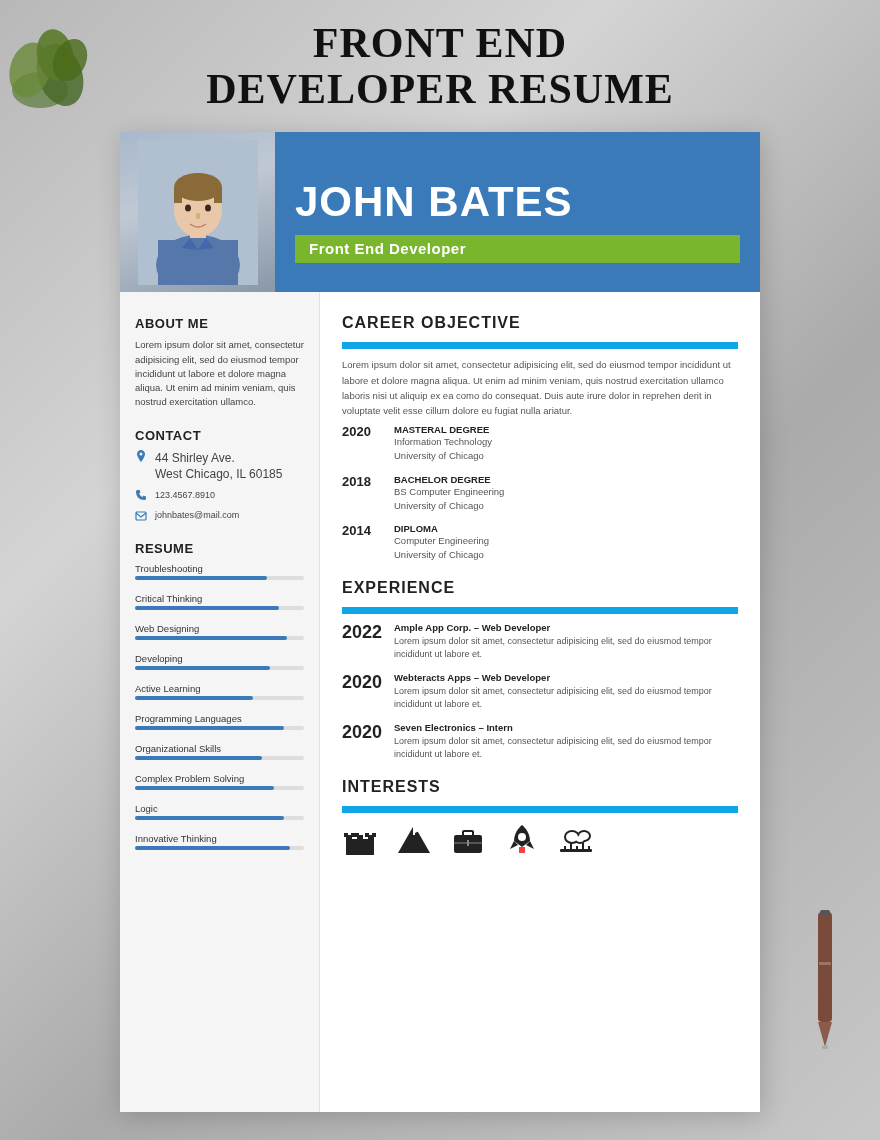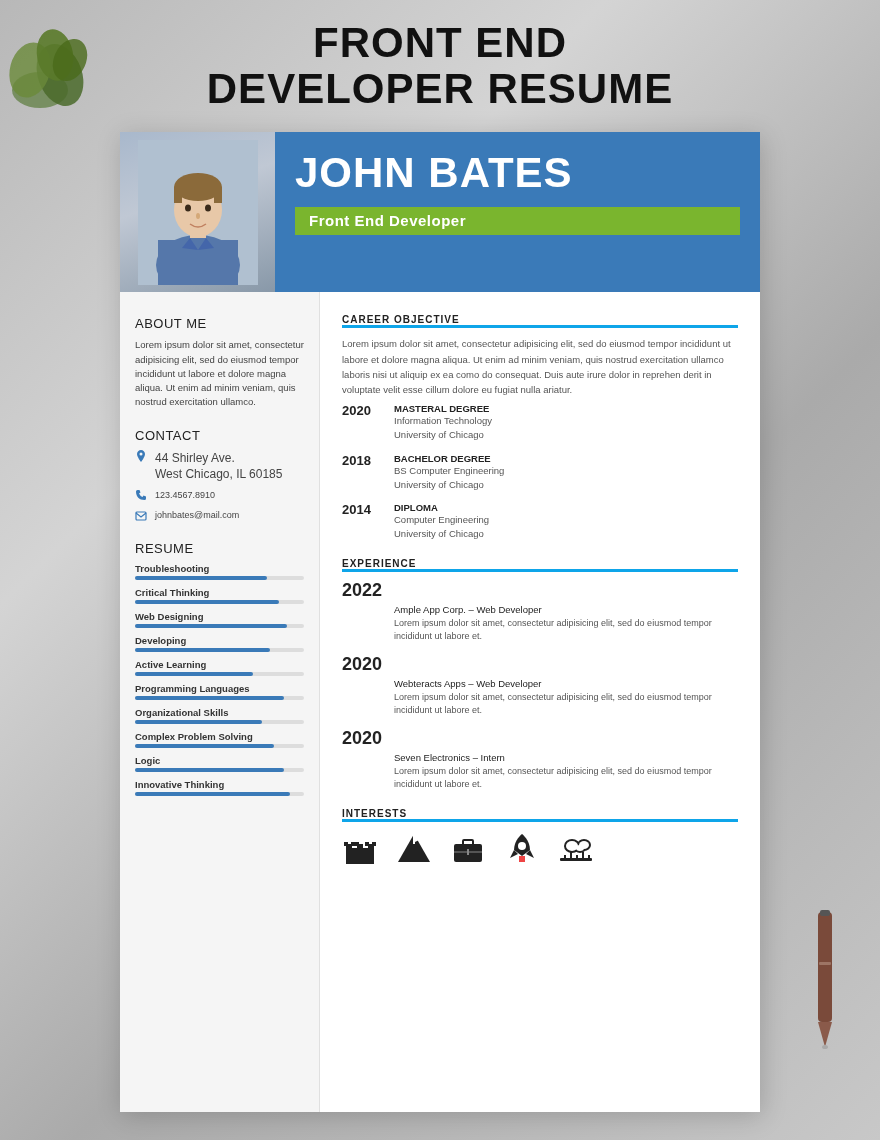--- a/index.html
+++ b/index.html
@@ -21,20 +21,21 @@
       background: #d0d0d0;
     }
 
     .page-title {
       font-size: 42px;
       font-weight: 900;
       color: #111;
       line-height: 1.1;
       letter-spacing: 1px;
       text-transform: uppercase;
+      font-family: Liberation Serif, serif;
     }
 
     .resume-wrapper {
       width: 640px;
       background: #fff;
       box-shadow: 2px 4px 24px rgba(0,0,0,0.18);
       margin: 10px 0 30px;
       position: relative;
     }
 
@@ -71,20 +72,21 @@
     
     .person-svg {
       width: 120px;
       height: 145px;
     }
 
     .header-info {
       flex: 1;
       display: flex;
       flex-direction: column;
+      justify-content: center;
       padding: 18px 20px 0 20px;
     }
 
     .header-name {
       font-size: 42px;
       font-weight: 900;
       color: #fff;
       letter-spacing: 1px;
       line-height: 1.1;
     }
@@ -114,21 +116,21 @@
     .sidebar {
       width: 200px;
       background: #f5f5f5;
       padding: 20px 15px 20px 15px;
       flex-shrink: 0;
       border-right: 1px solid #e0e0e0;
     }
 
     .sidebar-section-title {
       font-size: 13px;
-      font-weight: 400;
+      font-weight: 700;
       color: #222;
       margin-bottom: 7px;
       margin-top: 18px;
       letter-spacing: 0.5px;
     }
 
     .about-text {
       font-size: 9.5px;
       color: #444;
       line-height: 1.5;
@@ -147,22 +149,21 @@
     .contact-icon {
       width: 14px;
       height: 14px;
       flex-shrink: 0;
       color: #3a7ab8;
       font-size: 12px;
       margin-top: 0px;
     }
 
     .skill-item {
-      margin-bottom: 7px;
-      font-weight: bold;
+      margin-bottom: 13px;
     }
 
     .skill-name {
       font-size: 9.5px;
       color: #333;
       margin-bottom: 2px;
     }
 
     .skill-bar-bg {
       height: 4px;
@@ -176,29 +177,29 @@
       border-radius: 2px;
     }
 
     
     .main-content {
       flex: 1;
       padding: 18px 22px 18px 22px;
     }
 
     .section-title {
-      font-size: 10px;
+      font-size: 16px;
       font-weight: 900;
       color: #222;
       text-transform: uppercase;
       letter-spacing: 1px;
       margin-bottom: 8px;
       margin-top: 16px;
-      border-bottom: 3px solid #0ea5e9;
-      padding-bottom: 0;
+      border-bottom: 7px solid #0ea5e9;
+      padding-bottom: 10px;
     }
 
     .section-title:first-child {
       margin-top: 4px;
     }
 
     .career-text {
       font-size: 9.5px;
       color: #555;
       line-height: 1.6;
@@ -247,23 +248,22 @@
       font-weight: 900;
       color: #222;
       width: 38px;
       flex-shrink: 0;
     }
 
     .exp-details {}
 
     .exp-title {
       font-size: 9.5px;
-      font-weight: 400;
+      font-weight: 700;
       color: #222;
-      margin-top: 24px;
     }
 
     .exp-desc {
       font-size: 9px;
       color: #555;
       line-height: 1.5;
       margin-top: 2px;
     }
 
     

